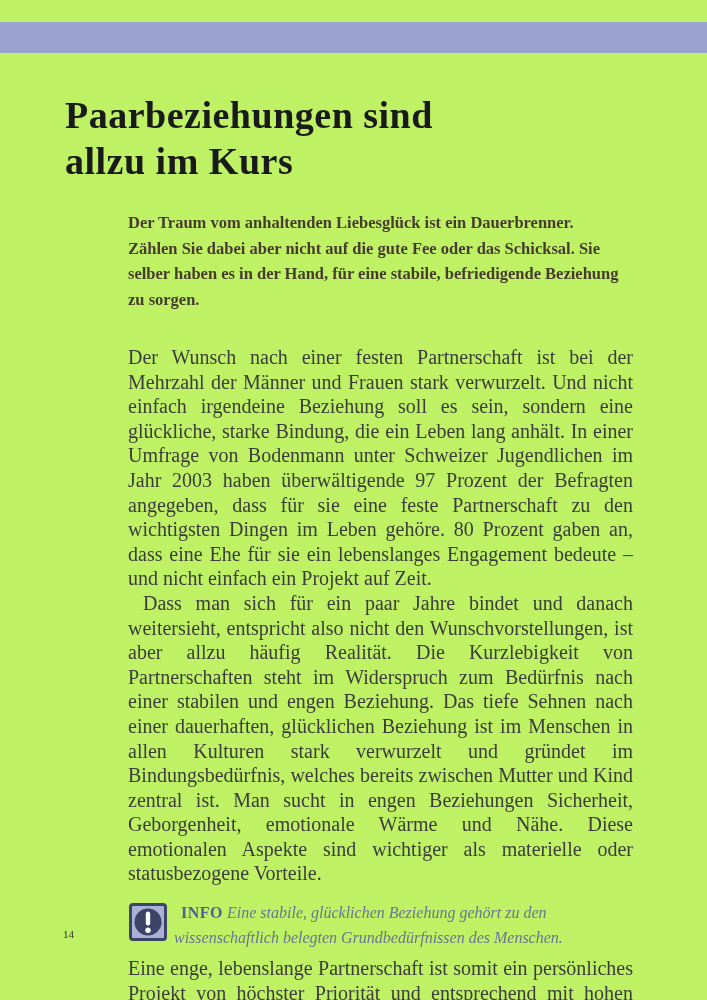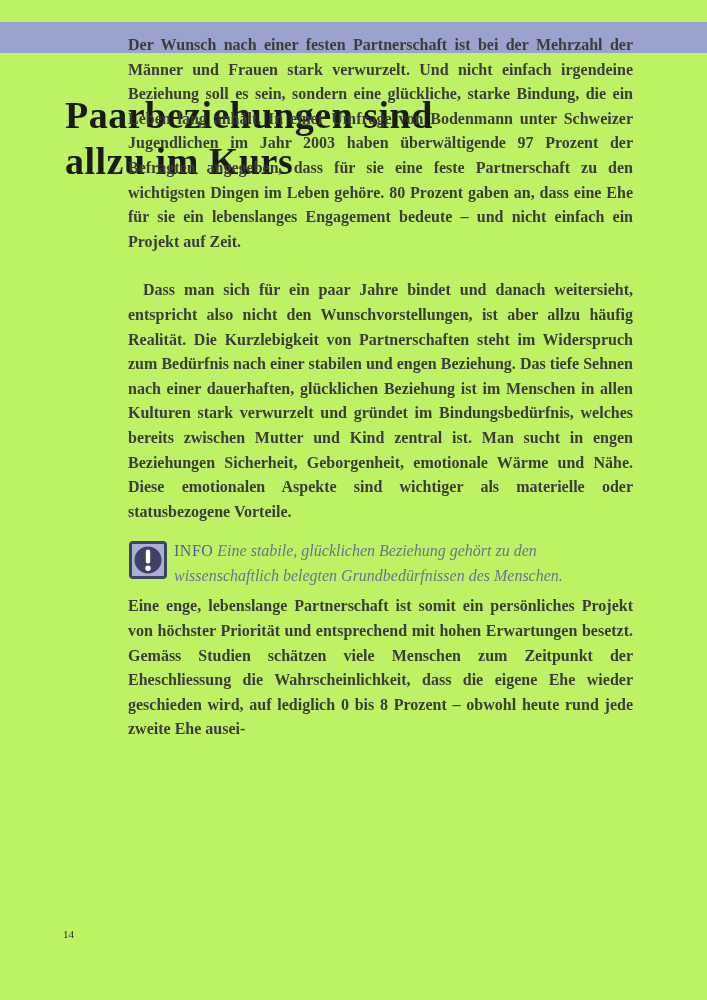--- a/index.html
+++ b/index.html
@@ -44,54 +44,53 @@
   .intro {
     margin: 210px 0 0 0;
     width: 492px;
     font-size: 16.5px;
     font-weight: bold;
     line-height: 25.5px;
     color: #473b2f;
   }
   .bodytext {
     margin: 33px 0 0 0;
-    font-size: 16px;
+    font-size: 20px;
     line-height: 24.6px;
     text-align: justify;
     color: #3c3c3c;
-    font-weight: bold;
   }
   .bodytext p {
     margin: 0;
   }
   .bodytext p.indented {
     text-indent: 15px;
-    margin-top: 24px;
   }
   .infobox {
     margin: 15px 0 0 0;
     display: flex;
     align-items: flex-start;
   }
   .info-icon {
     flex: 0 0 auto;
     width: 38px;
     height: 38px;
     margin: 2px 7px 0 1px;
   }
   .info-content {
     font-size: 16px;
     line-height: 24.6px;
     color: #6b7392;
   }
   .info-label {
-    font-weight: normal;
+    font-weight: bold;
     font-style: normal;
     color: #51609a;
     letter-spacing: 0.5px;
+    margin-left: 7px;
   }
   .info-body {
     font-style: italic;
   }
   .para3 {
     margin-top: 6px;
   }
   .page-number {
     position: absolute;
     left: 63px;
@@ -104,20 +103,21 @@
 <body>
 
 <div class="page">
 
   <div class="band"></div>
 
   <h1 class="title"><span>Paarbeziehungen sind</span><br><span>allzu im Kurs</span></h1>
 
   <div class="column">
 
+    <p class="intro">Der Traum vom anhaltenden Liebesglück ist ein Dauerbrenner. Zählen Sie dabei aber nicht auf die gute Fee oder das Schicksal. Sie selber haben es in der Hand, für eine stabile, befriedigende Beziehung zu sorgen.</p>
 
     <div class="bodytext">
       <p>Der Wunsch nach einer festen Partnerschaft ist bei der Mehrzahl der Männer und Frauen stark verwurzelt. Und nicht einfach irgendeine Beziehung soll es sein, sondern eine glückliche, starke Bindung, die ein Leben lang anhält. In einer Umfrage von Bodenmann unter Schweizer Jugendlichen im Jahr 2003 haben überwältigende 97 Prozent der Befragten angegeben, dass für sie eine feste Partnerschaft zu den wichtigsten Dingen im Leben gehöre. 80 Prozent gaben an, dass eine Ehe für sie ein lebenslanges Engagement bedeute – und nicht einfach ein Projekt auf Zeit.</p>
       <p class="indented">Dass man sich für ein paar Jahre bindet und danach weitersieht, entspricht also nicht den Wunschvorstellungen, ist aber allzu häufig Realität. Die Kurzlebigkeit von Partnerschaften steht im Widerspruch zum Bedürfnis nach einer stabilen und engen Beziehung. Das tiefe Sehnen nach einer dauerhaften, glücklichen Beziehung ist im Menschen in allen Kulturen stark verwurzelt und gründet im Bindungsbedürfnis, welches bereits zwischen Mutter und Kind zentral ist. Man sucht in engen Beziehungen Sicherheit, Geborgenheit, emotionale Wärme und Nähe. Diese emotionalen Aspekte sind wichtiger als materielle oder statusbezogene Vorteile.</p>
     </div>
 
     <div class="infobox">
       <span class="info-icon">
         <svg width="38" height="38" viewBox="0 0 38 38" aria-hidden="true">
           <rect x="1.5" y="1.5" width="35" height="35" rx="2.5" fill="#a9b0d6" stroke="#3d4366" stroke-width="3"></rect>

